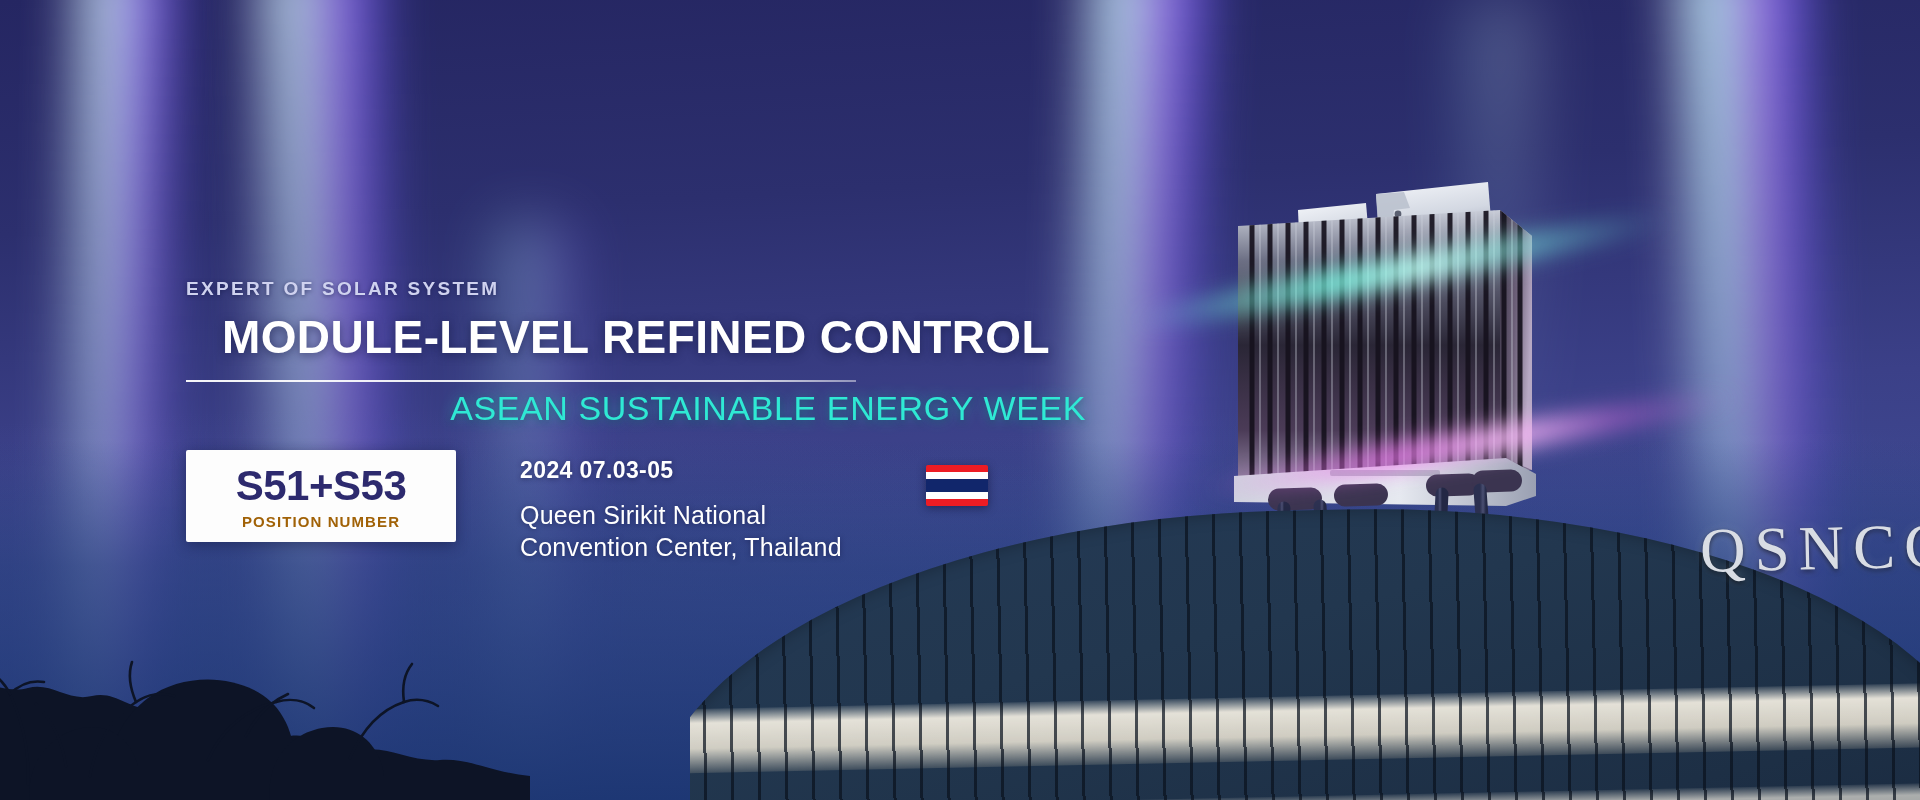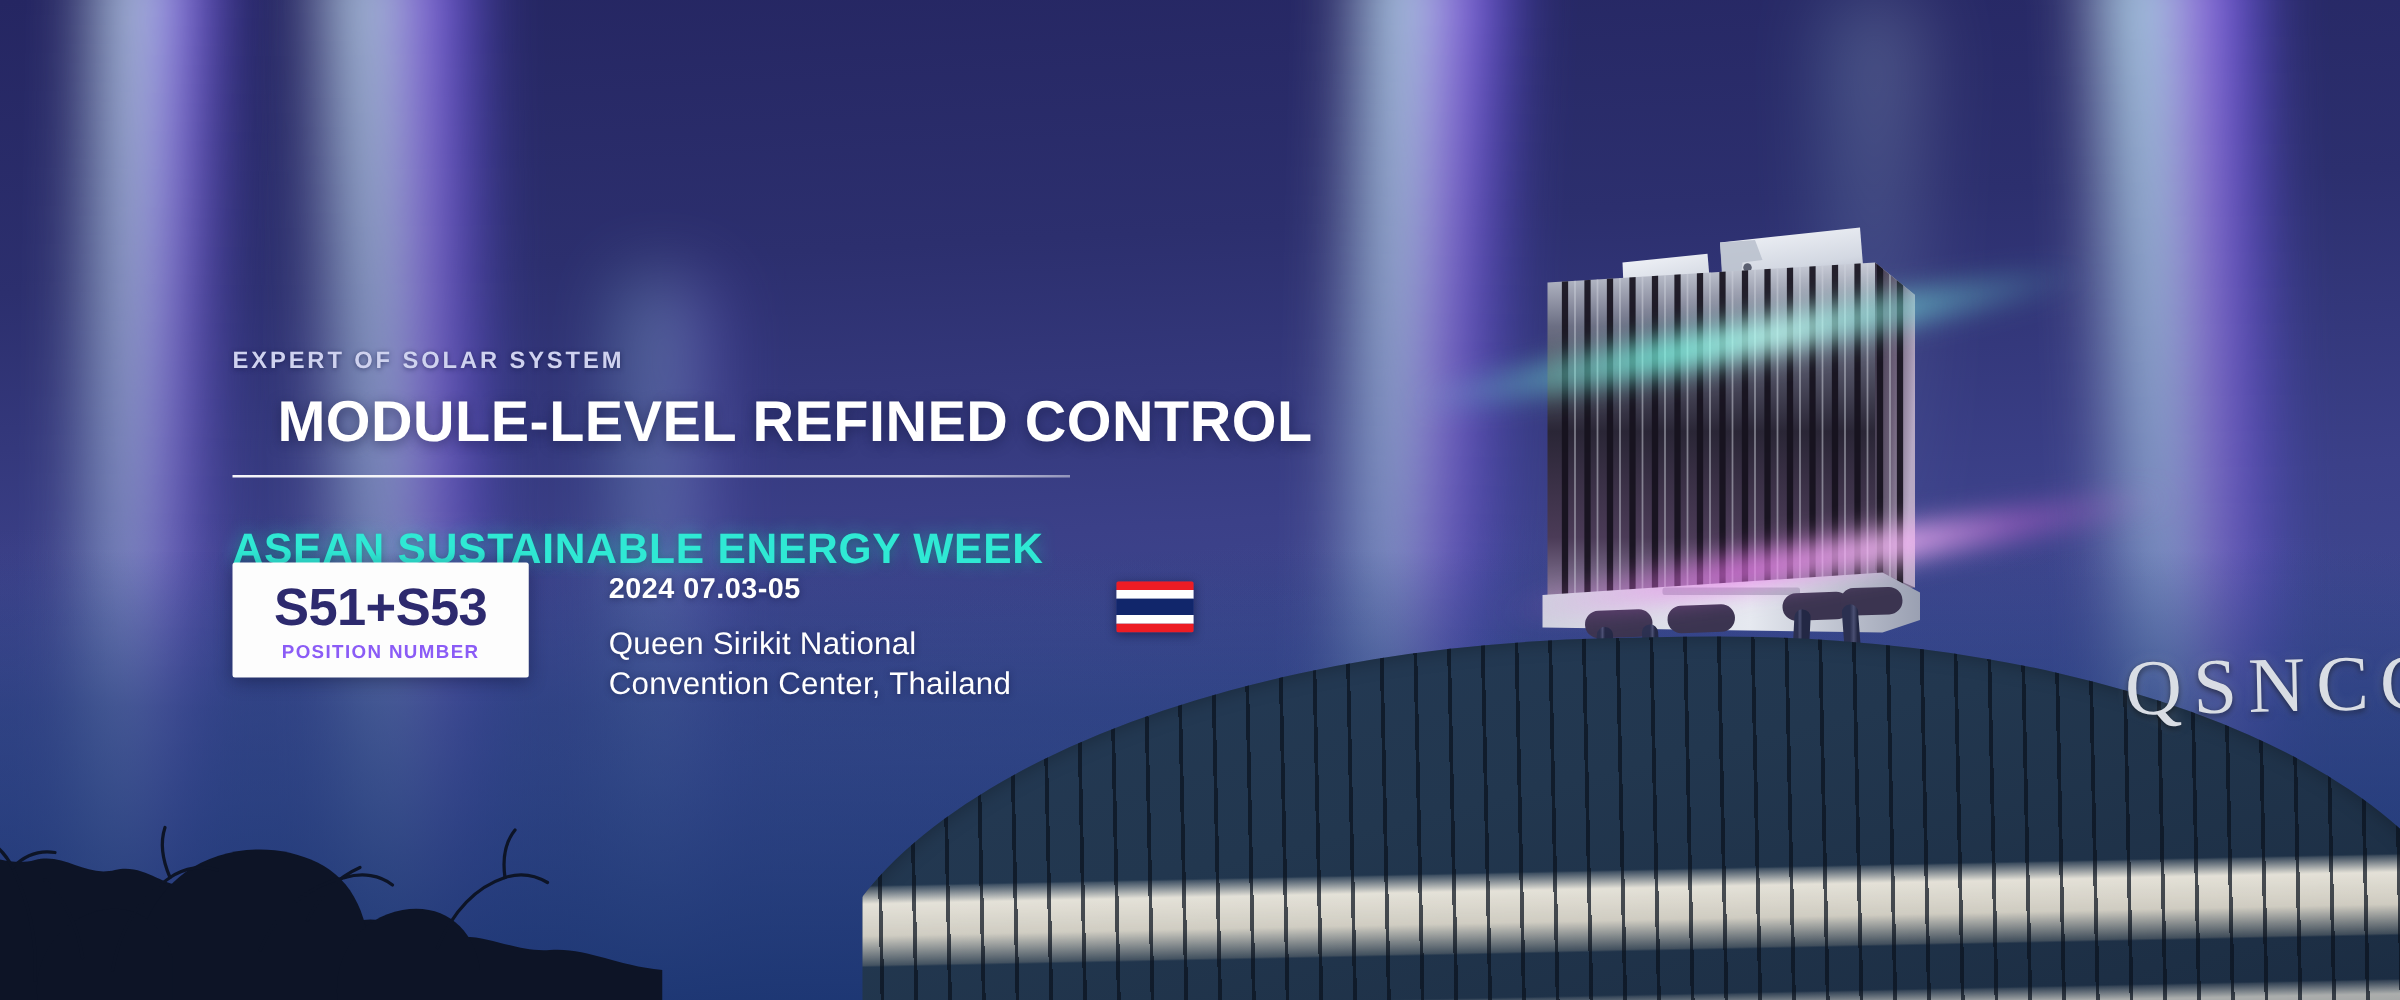--- a/index.html
+++ b/index.html
@@ -104,39 +104,40 @@
     font-size:46px; font-weight:700; letter-spacing:.4px;
     color:#ffffff; line-height:1.06;
     text-shadow:0 2px 10px rgba(18,22,64,.55);
     text-align:center;
   }
   .rule {
     margin-top:18px; width:670px; height:2px;
     background:linear-gradient(90deg, rgba(255,255,255,.95), rgba(255,255,255,.85) 82%, rgba(255,255,255,.45));
   }
   .subhead {
-    margin-top:38px;
-    font-size:34px; font-weight:700; letter-spacing:.6px;
+    margin-top:7px;
+    font-size:34px; font-weight:400; letter-spacing:.6px;
     color:#2fe9d4;
     text-shadow:0 0 14px rgba(47,233,212,.45), 0 2px 6px rgba(14,60,70,.45);
+    text-align:right;
   }
 
   .infoRow { position:absolute; left:186px; top:450px; display:flex; align-items:flex-start; }
 
   .badge {
-    width:237px; height:92px; background:#fdfdfd;
+    width:270px; height:92px; background:#fdfdfd;
     border-radius:2px; box-shadow:0 3px 14px rgba(12,16,50,.42);
     display:flex; flex-direction:column; align-items:center; justify-content:center;
     padding-top:2px;
   }
   .badge-main {
     font-size:42px; font-weight:700; letter-spacing:-.5px; color:#2d2a6e; line-height:1;
   }
   .badge-sub {
-    margin-top:6px; font-size:15px; font-weight:700; letter-spacing:1.1px; color:#8b5cf6;
+    margin-top:6px; font-size:15px; font-weight:700; letter-spacing:1.1px; color:#a16207;
   }
 
   .venue { margin-left:64px; padding-top:7px; }
   .venue-date {
     font-size:23px; font-weight:700; color:#ffffff; letter-spacing:.4px;
     text-shadow:0 1px 5px rgba(18,22,64,.55);
   }
   .venue-name {
     margin-top:15px; font-size:25px; font-weight:400; color:#ffffff;
     line-height:1.28; letter-spacing:.2px;

